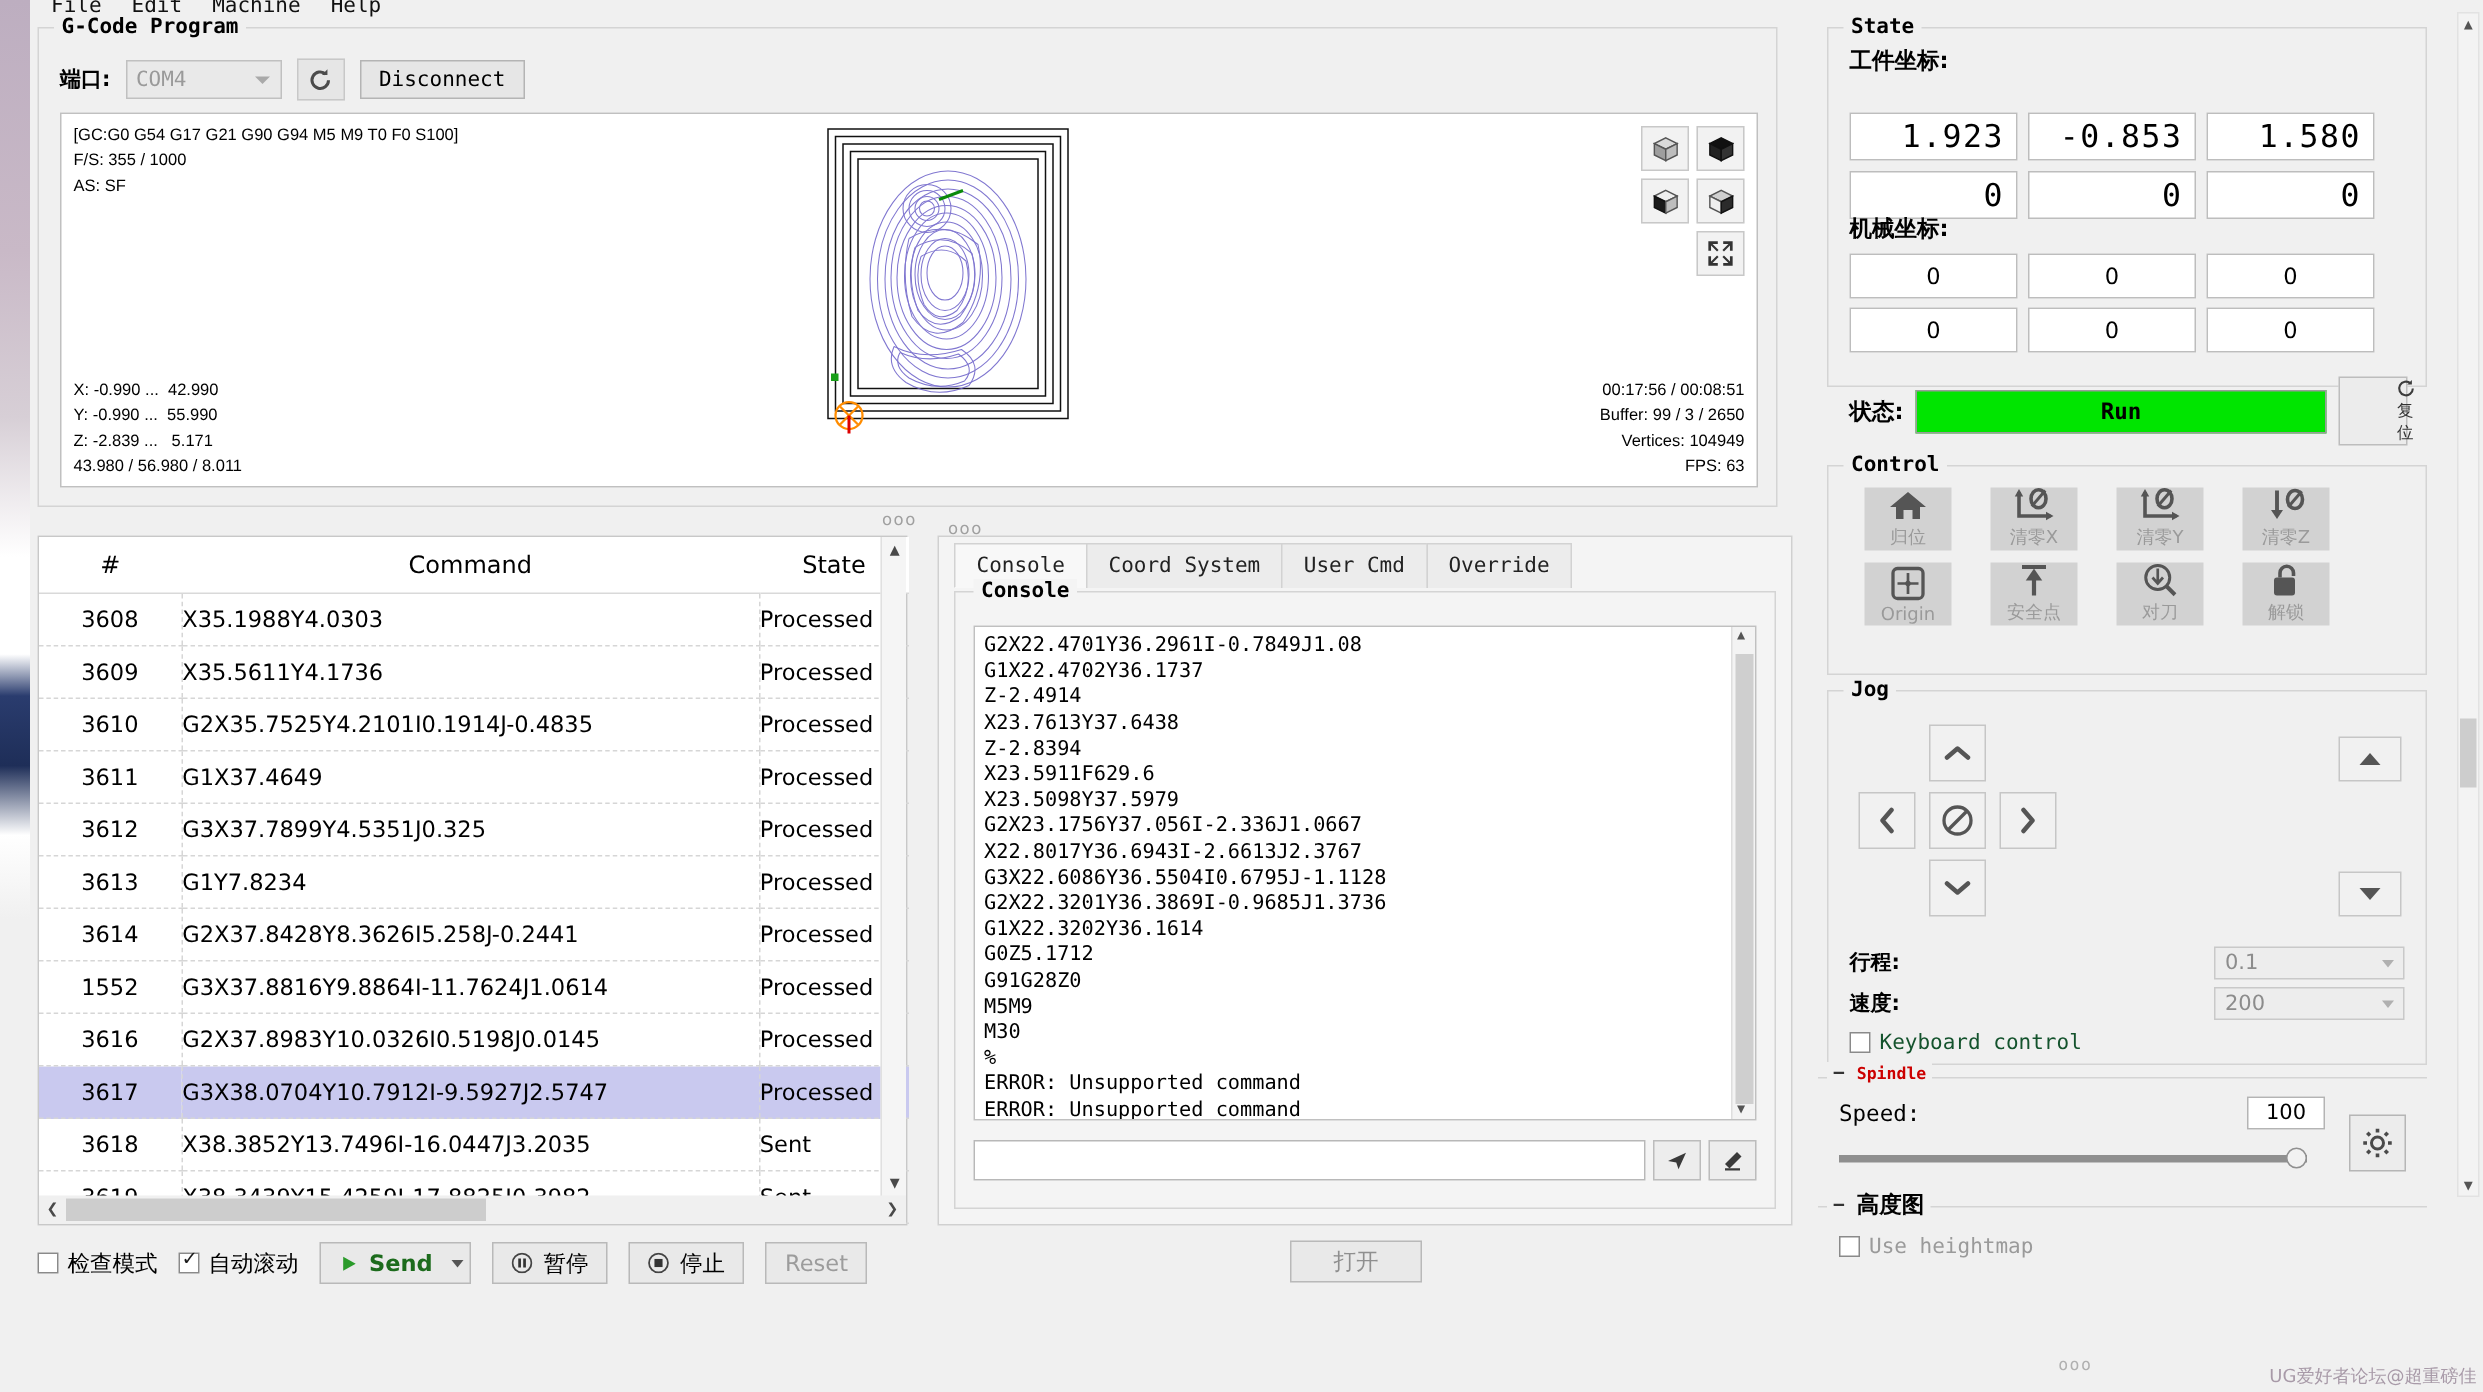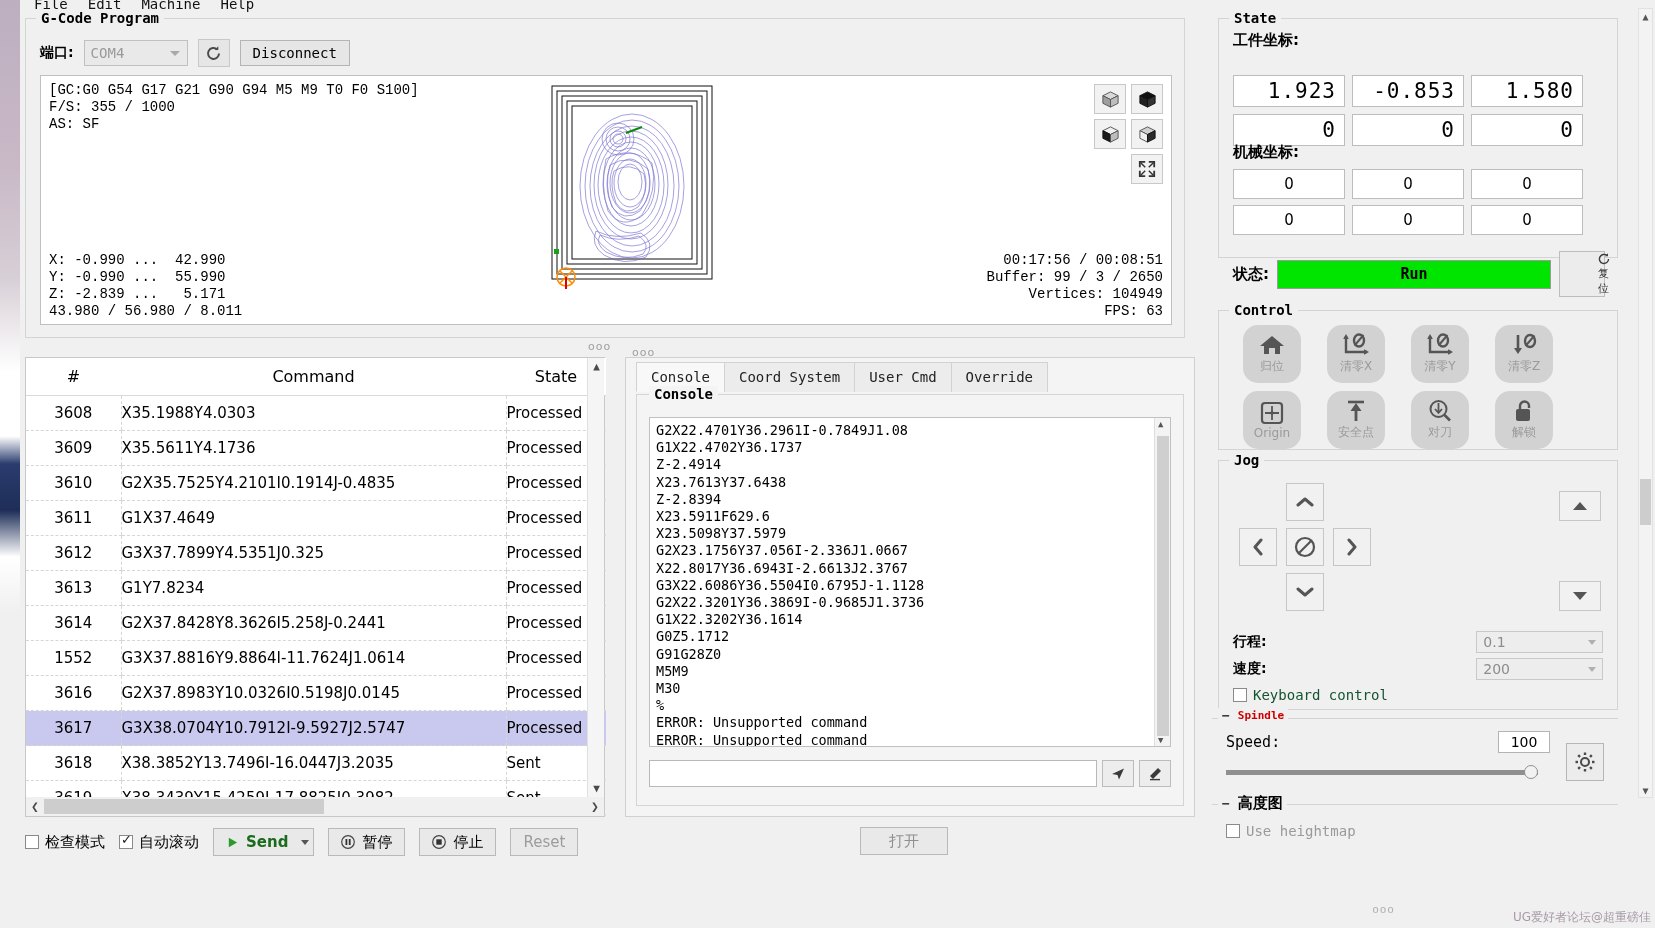--- a/index.html
+++ b/index.html
@@ -34,21 +34,21 @@
   .portrow { position:absolute; left:14px; top:20px; display:flex; align-items:center; gap:10px; }
   .cnlabel { font-family:"DejaVu Sans",sans-serif; font-weight:bold; font-size:14px; }
   .combo { width:104px; height:26px; background:#e9e9e9; border:1px solid #c0c0c0; position:relative;
      display:flex; align-items:center; padding-left:6px; color:#9a9a9a; font-family:"DejaVu Sans Mono",monospace; font-size:14px; }
   .combo .arrow { position:absolute; right:7px; top:10px; width:0;height:0;border-left:5px solid transparent;border-right:5px solid transparent;border-top:5px solid #a9a9a9; }
   .iconbtn { width:32px;height:28px;background:#e6e6e6;border:1px solid #c8c8c8;display:flex;align-items:center;justify-content:center; }
   .btn { background:#e6e6e6; border:1px solid #b4b4b4; padding:4px 12px; font-family:"DejaVu Sans Mono",monospace; font-size:14px; color:#000; }
 
   
   #viewport { position:absolute; left:14px; top:56px; width:1132px; height:250px; background:#ffffff; border:1px solid #c0c0c0; overflow:hidden; }
-  .vp-text { position:absolute; font-family:Liberation Mono, monospace; font-size:14px; color:#000; white-space:pre; line-height:17px; }
+  .vp-text { position:absolute; font-family:Liberation Sans, sans-serif; font-size:11px; color:#000; white-space:pre; line-height:17px; }
   #vp-top { left:8px; top:6px; }
   #vp-bl  { left:8px; bottom:4px; }
   #vp-br  { right:8px; bottom:4px; text-align:right; }
   .vp-btns { position:absolute; right:8px; top:8px; display:grid; grid-template-columns:32px 32px; gap:5px; }
   .vpb { width:32px;height:30px;background:#f2f2f2;border:1px solid #c8c8c8;display:flex;align-items:center;justify-content:center; }
   .vpb.wide { grid-column: 2 / 3; }
   #toolpath { position:absolute; left:505px; top:5px; }
 
   
   .dots { position:absolute; color:#a0a0a0; font-size:11px; letter-spacing:1px; font-family:"DejaVu Sans",sans-serif; }
@@ -113,21 +113,21 @@
   .seg { background:#fff; border:1px solid #bdbdbd; height:32px; display:flex; align-items:center; justify-content:flex-end;
         padding-right:8px; font-family:"DejaVu Sans Mono",monospace; font-size:20px; letter-spacing:1px; }
   .seg.dseg { font-size:21px; }
   .num { background:#fff; border:1px solid #bdbdbd; height:30px; display:flex; align-items:center; justify-content:center;
         font-family:"DejaVu Sans",sans-serif; font-size:15px; }
   .runbox { flex:1; height:29px; background:#00e500; border:1px solid #9a9a9a; display:flex; align-items:center; justify-content:center;
         font-family:"DejaVu Sans Mono",monospace; font-weight:bold; font-size:15px; }
   .resetbtn { width:46px; height:46px; background:#ececec; border:1px solid #bdbdbd; display:flex; flex-direction:column; align-items:center; justify-content:center;padding-left:43px; }
 
   #control-group { left:18px; top:310px; width:400px; height:140px;padding-left:40px; }
-  .ctrlbtn { width:58px; height:58px; background:#d2d2d2; display:flex; flex-direction:column; align-items:center; justify-content:center; gap:1px;border-radius:15px; }
+  .ctrlbtn { width:58px; height:42px; background:#d2d2d2; display:flex; flex-direction:column; align-items:center; justify-content:center; gap:1px; }
   .ctrlbtn .cl { font-family:"DejaVu Sans",sans-serif; font-size:12px; color:#9a9a9a; }
 
   #jog-group { left:18px; top:460px; width:400px; height:250px; }
   .jogbtn { width:38px;height:38px;background:#f1f1f1;border:1px solid #c6c6c6;display:flex;align-items:center;justify-content:center; }
   .jogbig { width:42px;height:30px;background:#f1f1f1;border:1px solid #c6c6c6;display:flex;align-items:center;justify-content:center; }
   .jcombo { height:22px; background:#ededed; border:1px solid #c9c9c9; display:flex; align-items:center; padding-left:6px;
         color:#8c8c8c; font-family:"DejaVu Sans",sans-serif; font-size:14px; position:relative; }
   .jcombo .arrow { position:absolute; right:6px; top:8px; width:0;height:0;border-left:4px solid transparent;border-right:4px solid transparent;border-top:5px solid #b0b0b0; }
 
   #spindle-group { left:12px; top:718px; width:406px; height:82px; border-top:1px solid #d4d4d4; border-left:none;border-right:none;border-bottom:none; }

